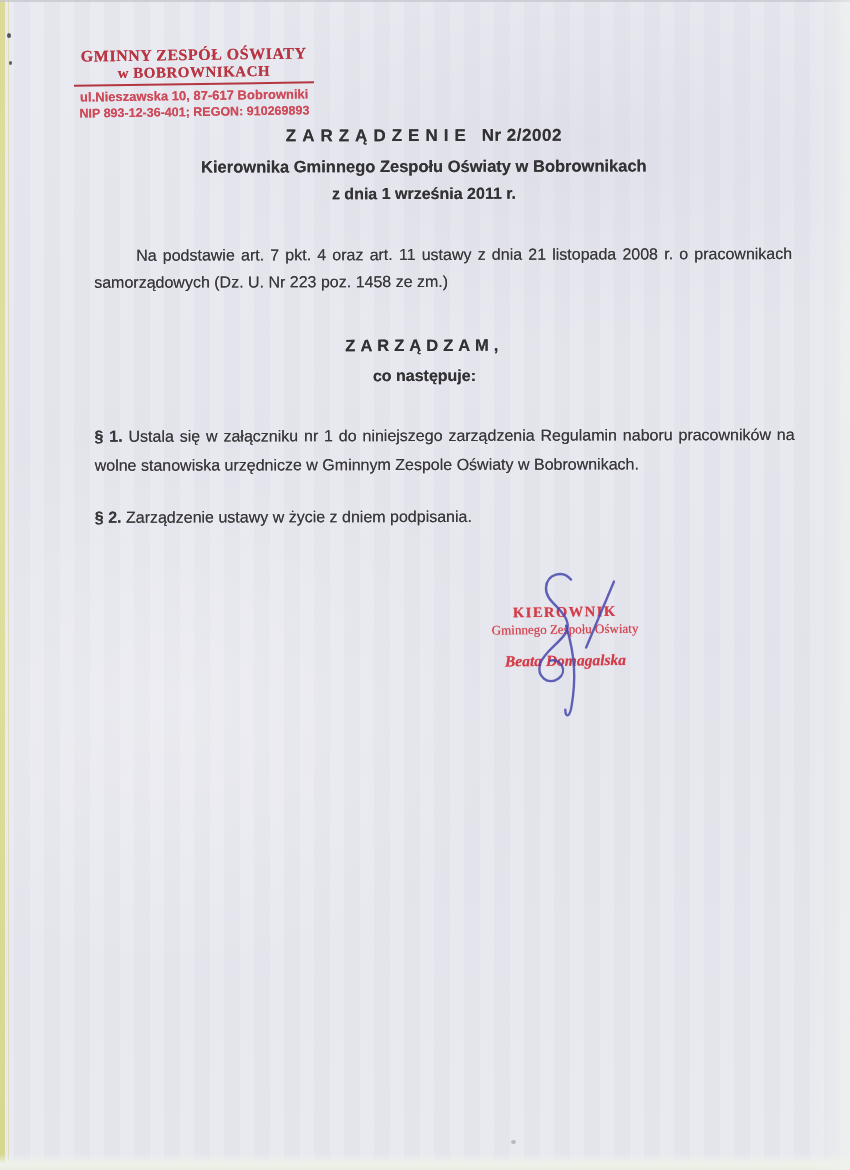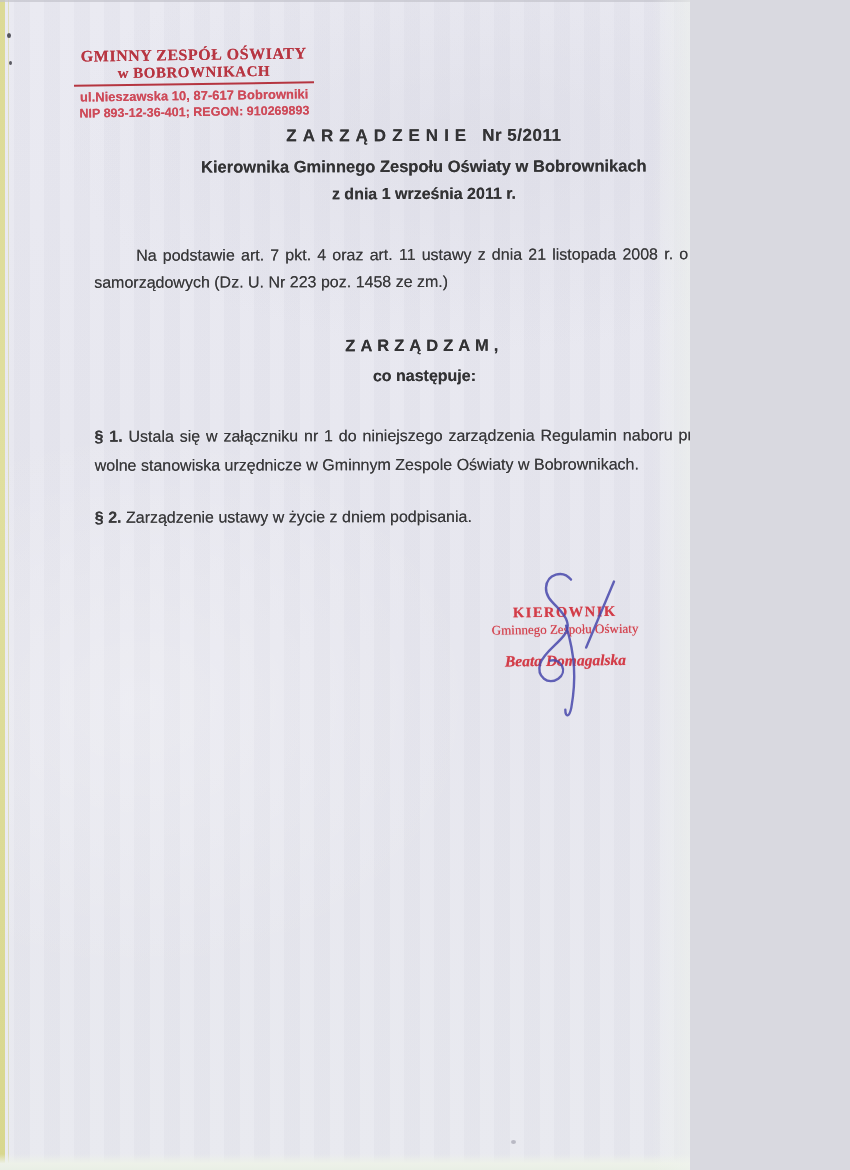--- a/index.html
+++ b/index.html
@@ -1,17 +1,17 @@
 <!DOCTYPE html>
 <html><head>
 <meta charset="utf-8">
 <style>
   html,body{margin:0;padding:0;background:#d9d9e0;}
   .page{
-    position:relative;width:690px;height:1170px;overflow:hidden;
+    position:relative;width:850px;height:1170px;overflow:hidden;
     background:
       radial-gradient(ellipse 600px 300px at 70% 12%, rgba(210,210,222,.35), rgba(0,0,0,0) 70%),
       radial-gradient(ellipse 500px 400px at 20% 60%, rgba(255,255,255,.25), rgba(0,0,0,0) 70%),
       repeating-linear-gradient(90deg, rgba(255,255,255,.05) 0 14px, rgba(160,160,180,.05) 14px 30px),
       linear-gradient(180deg,#e9e9f1 0%,#e6e6ee 55%,#e8e9ef 100%);
     font-family:"Liberation Sans", sans-serif;
     color:#38383a;
   }
   
   .edge-left{position:absolute;left:0;top:0;width:5px;height:1170px;background:linear-gradient(180deg,#dcda96,#e0df9f 40%,#d8d78e);}
@@ -73,21 +73,21 @@
     <div class="org1">GMINNY ZESPÓŁ OŚWIATY</div>
     <div class="org2">w BOBROWNIKACH</div>
     <div class="rule"></div>
     <div class="addr">ul.Nieszawska 10, 87-617 Bobrowniki</div>
     <div class="ids">NIP 893-12-36-401; REGON: 910269893</div>
   </div>
 
   <div class="typed">
 
     <div class="title1 t">
-      <span class="kind">ZARZĄDZENIE</span><span class="num">Nr 5/2011</span>
+      <span class="kind">ZARZĄDZENIE</span><span class="num">Nr 2/2002</span>
     </div>
     <div class="title2 t">Kierownika Gminnego Zespołu Oświaty w Bobrownikach</div>
     <div class="title3 t">z dnia 1 września 2011 r.</div>
 
     <div class="preamble t">Na podstawie art. 7 pkt. 4 oraz art. 11 ustawy z dnia 21 listopada 2008 r. o pracownikach samorządowych (Dz. U. Nr 223 poz. 1458 ze zm.)</div>
 
     <div class="orderhead t">ZARZĄDZAM,</div>
     <div class="ordersub t">co następuje:</div>
 
     <div class="sec1 t">

